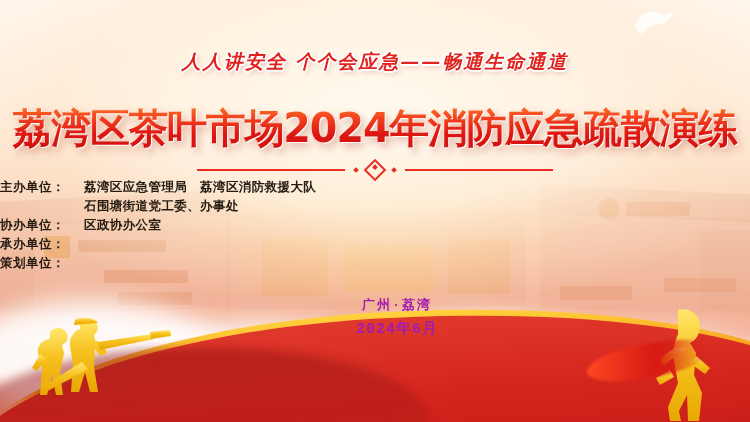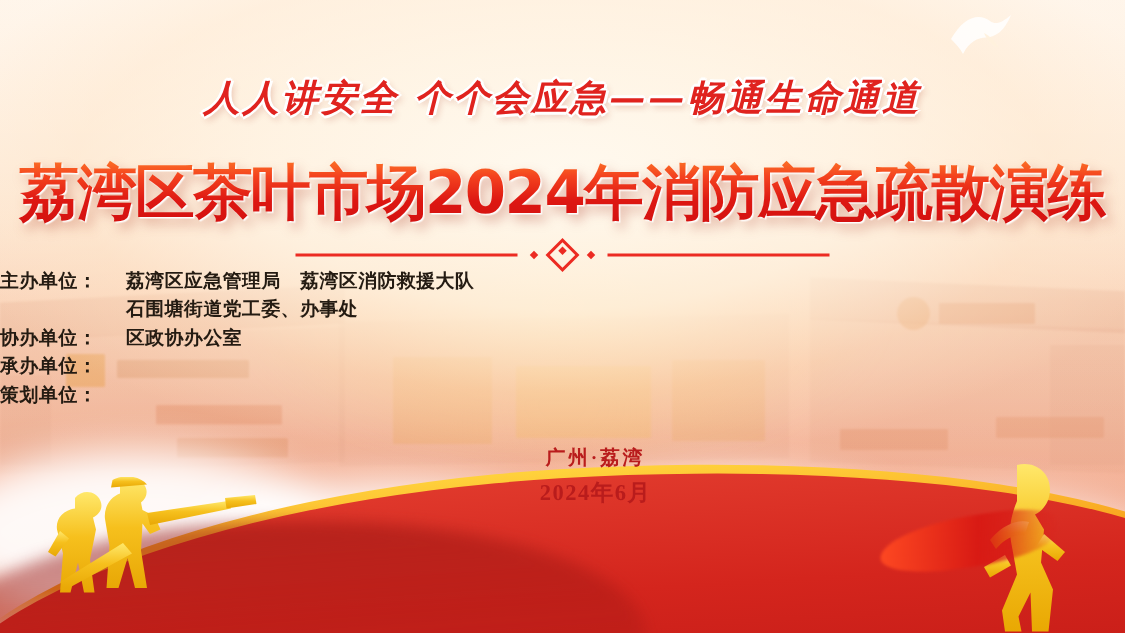--- a/index.html
+++ b/index.html
@@ -67,21 +67,21 @@
   
   .sil{position:absolute;}
   .sil svg{display:block;}
 
   
   .subtitle{
     position:absolute;left:0;right:0;top:49px;
     text-align:center;
     font-family:"DejaVu Serif","Liberation Serif",serif;
     font-weight:700;font-style:italic;
-    font-size:24px;letter-spacing:2px;
+    font-size:19px;letter-spacing:2px;
     color:#e0231f;
     text-shadow:
       1px 1px 0 #fff, -1px 1px 0 #fff, 1px -1px 0 #fff, -1px -1px 0 #fff,
       0 2px 0 #fff, 2px 0 0 #fff, 0 -2px 0 #fff, -2px 0 0 #fff,
       2px 3px 5px rgba(160,40,20,0.30);
     white-space:nowrap;
   }
   .maintitle{
     position:absolute;left:0;right:0;top:101px;
     text-align:center;
@@ -123,22 +123,22 @@
     font-size:12.5px;font-weight:700;color:#241b12;
     font-family:"DejaVu Sans","Liberation Sans",sans-serif;
     letter-spacing:0.4px;white-space:nowrap;
   }
   .orgrow.cont .orglabel{visibility:hidden;}
 
   
   .footer{
     position:absolute;left:0;right:0;top:296px;
     text-align:center;
-    color:#b91c1c;
-    font-family:Liberation Serif, serif;
+    color:#a21caf;
+    font-family:Liberation Mono, monospace;
     margin-left:44px;
   }
   .footer .place{font-size:13px;font-weight:700;letter-spacing:2px;margin-bottom:5px;}
   .footer .date{font-size:15px;font-weight:700;letter-spacing:1px;}
 
   .nosel{user-select:none;}
 </style>
 </head>
 <body>
 

